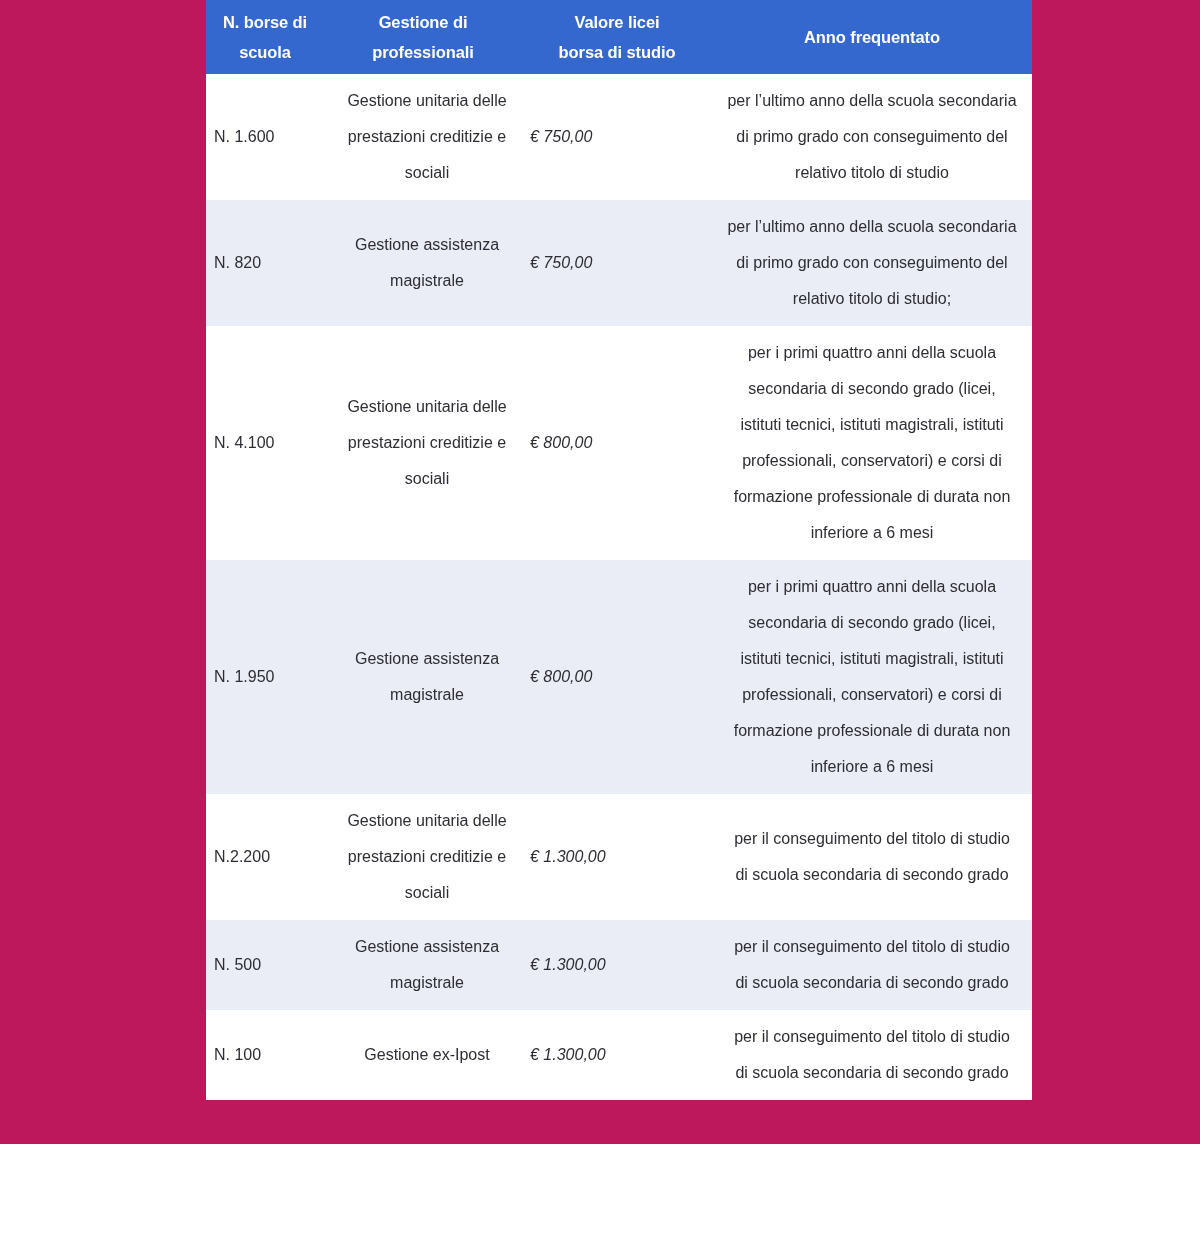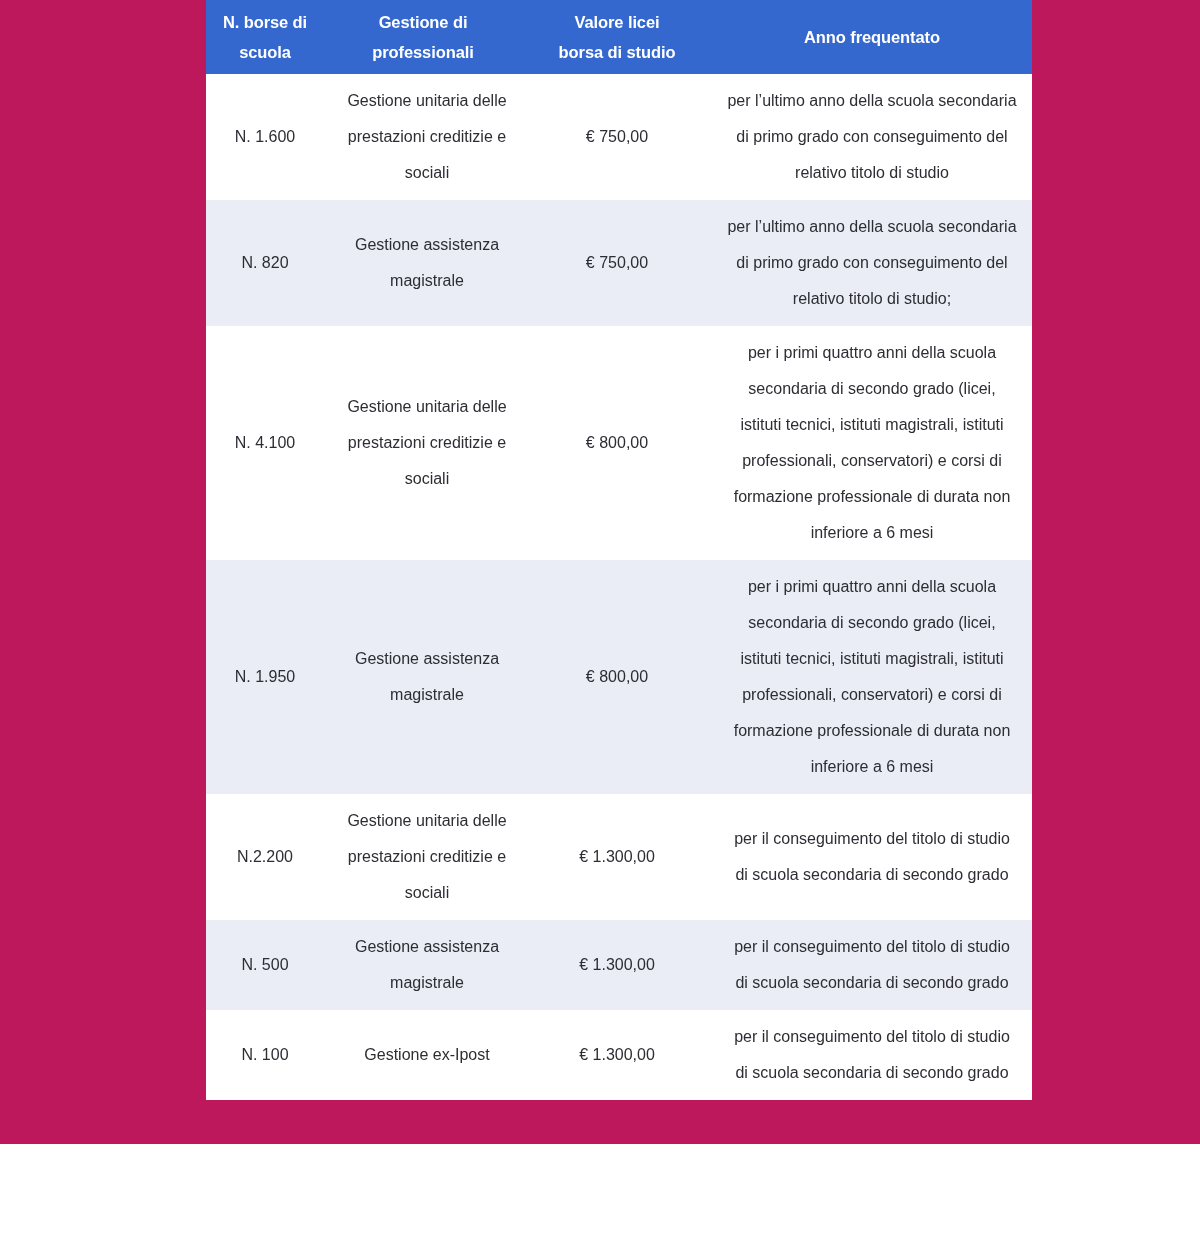--- a/index.html
+++ b/index.html
@@ -60,30 +60,30 @@
   }
 
   tbody tr.row-alt td {
     background: #eaedf5;
   }
   tbody tr.row-plain td {
     background: #ffffff;
   }
 
   td.col-count {
-    text-align: center;
     white-space: nowrap;
   }
   td.col-gestione {
     text-align: center;
     padding-left: 16px;
   }
   td.col-valore {
-    text-align: center;
+    text-align: left;
     white-space: nowrap;
+    font-style: italic;
   }
   td.col-anno {
     text-align: center;
     padding-left: 14px;
     padding-right: 14px;
   }
 
   .hdr-line { display: block; }
 </style>
 </head>

